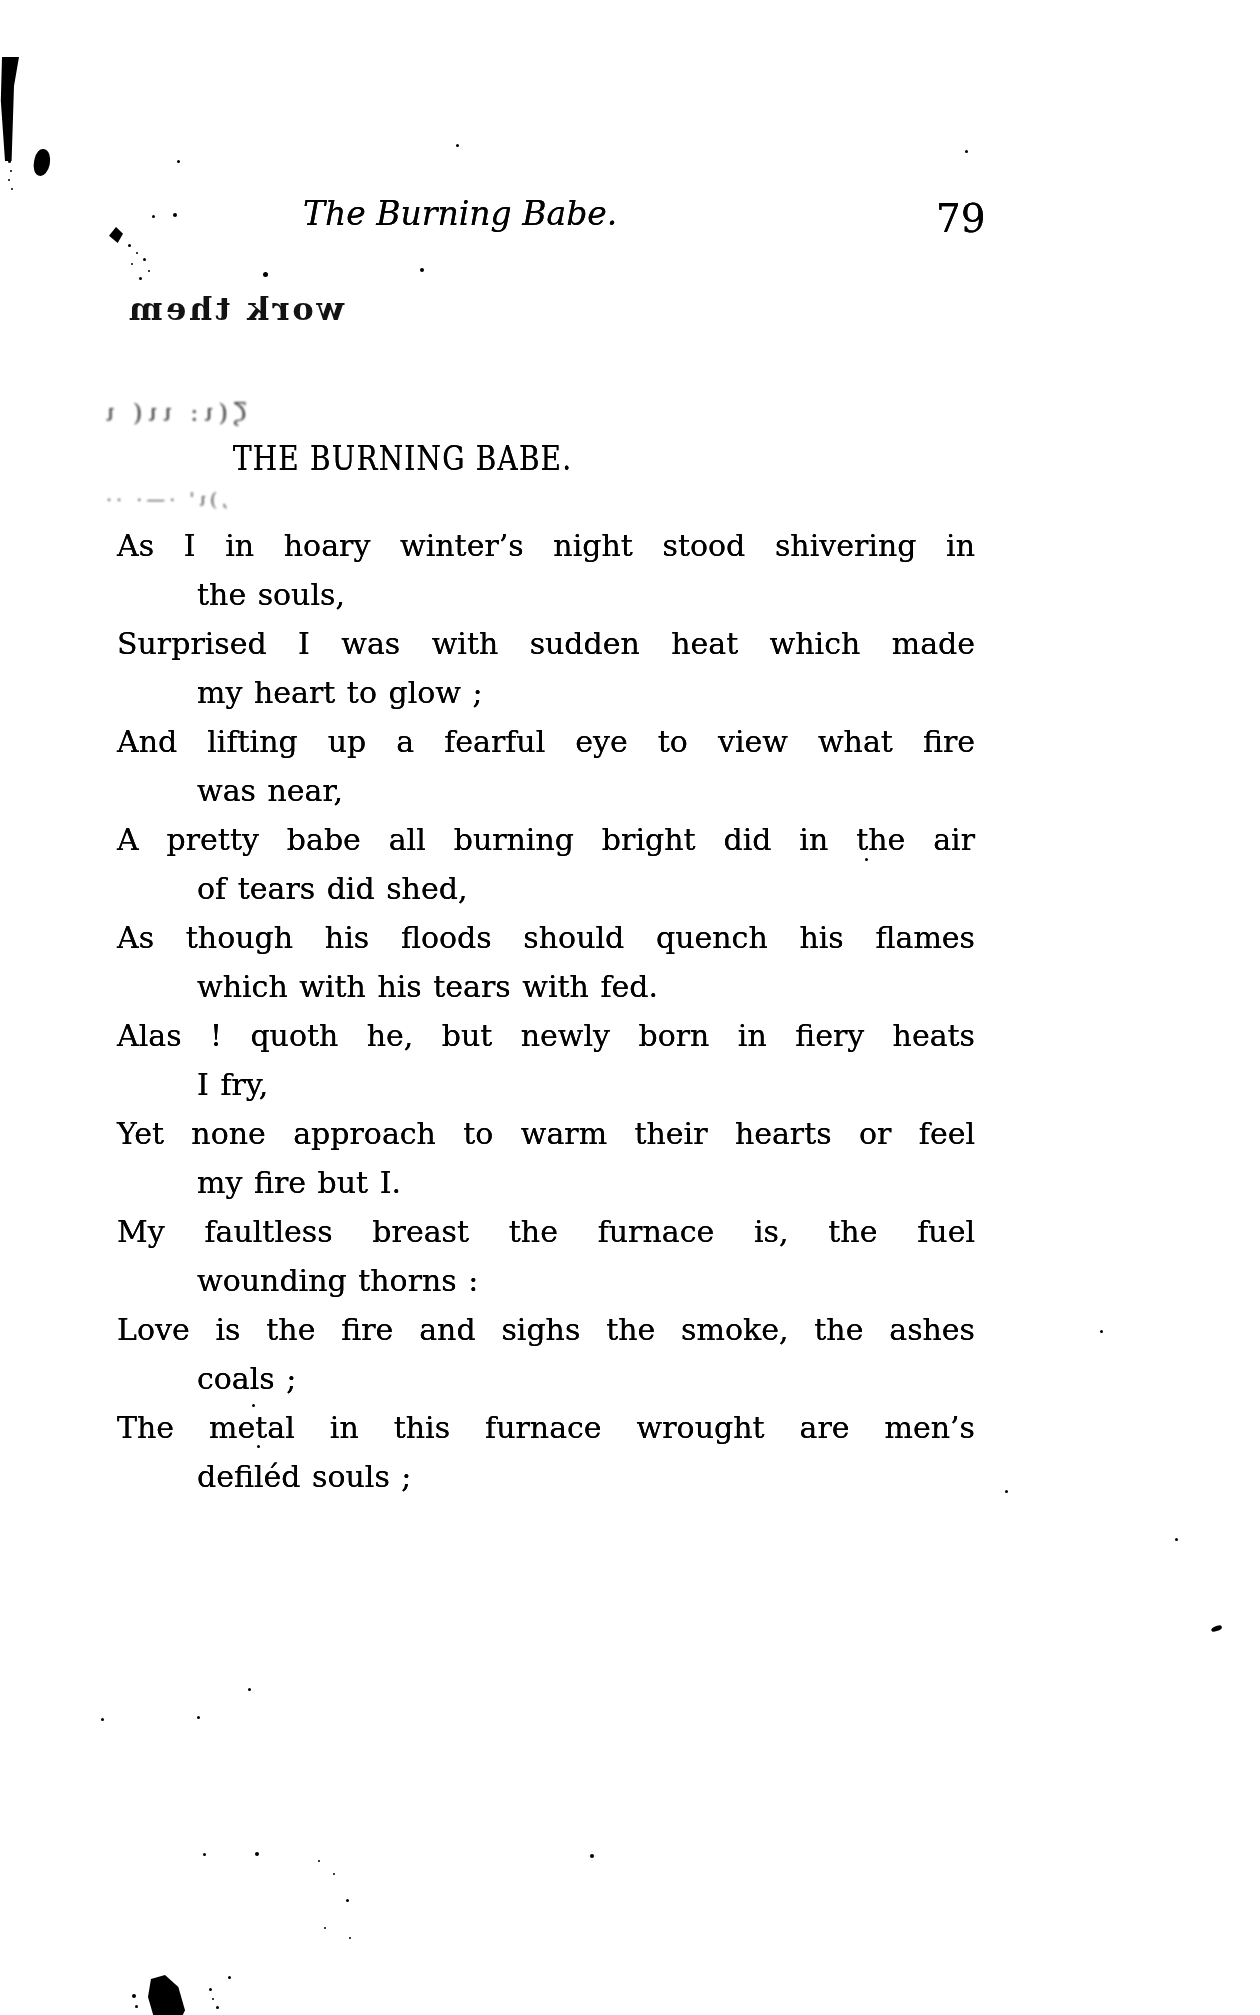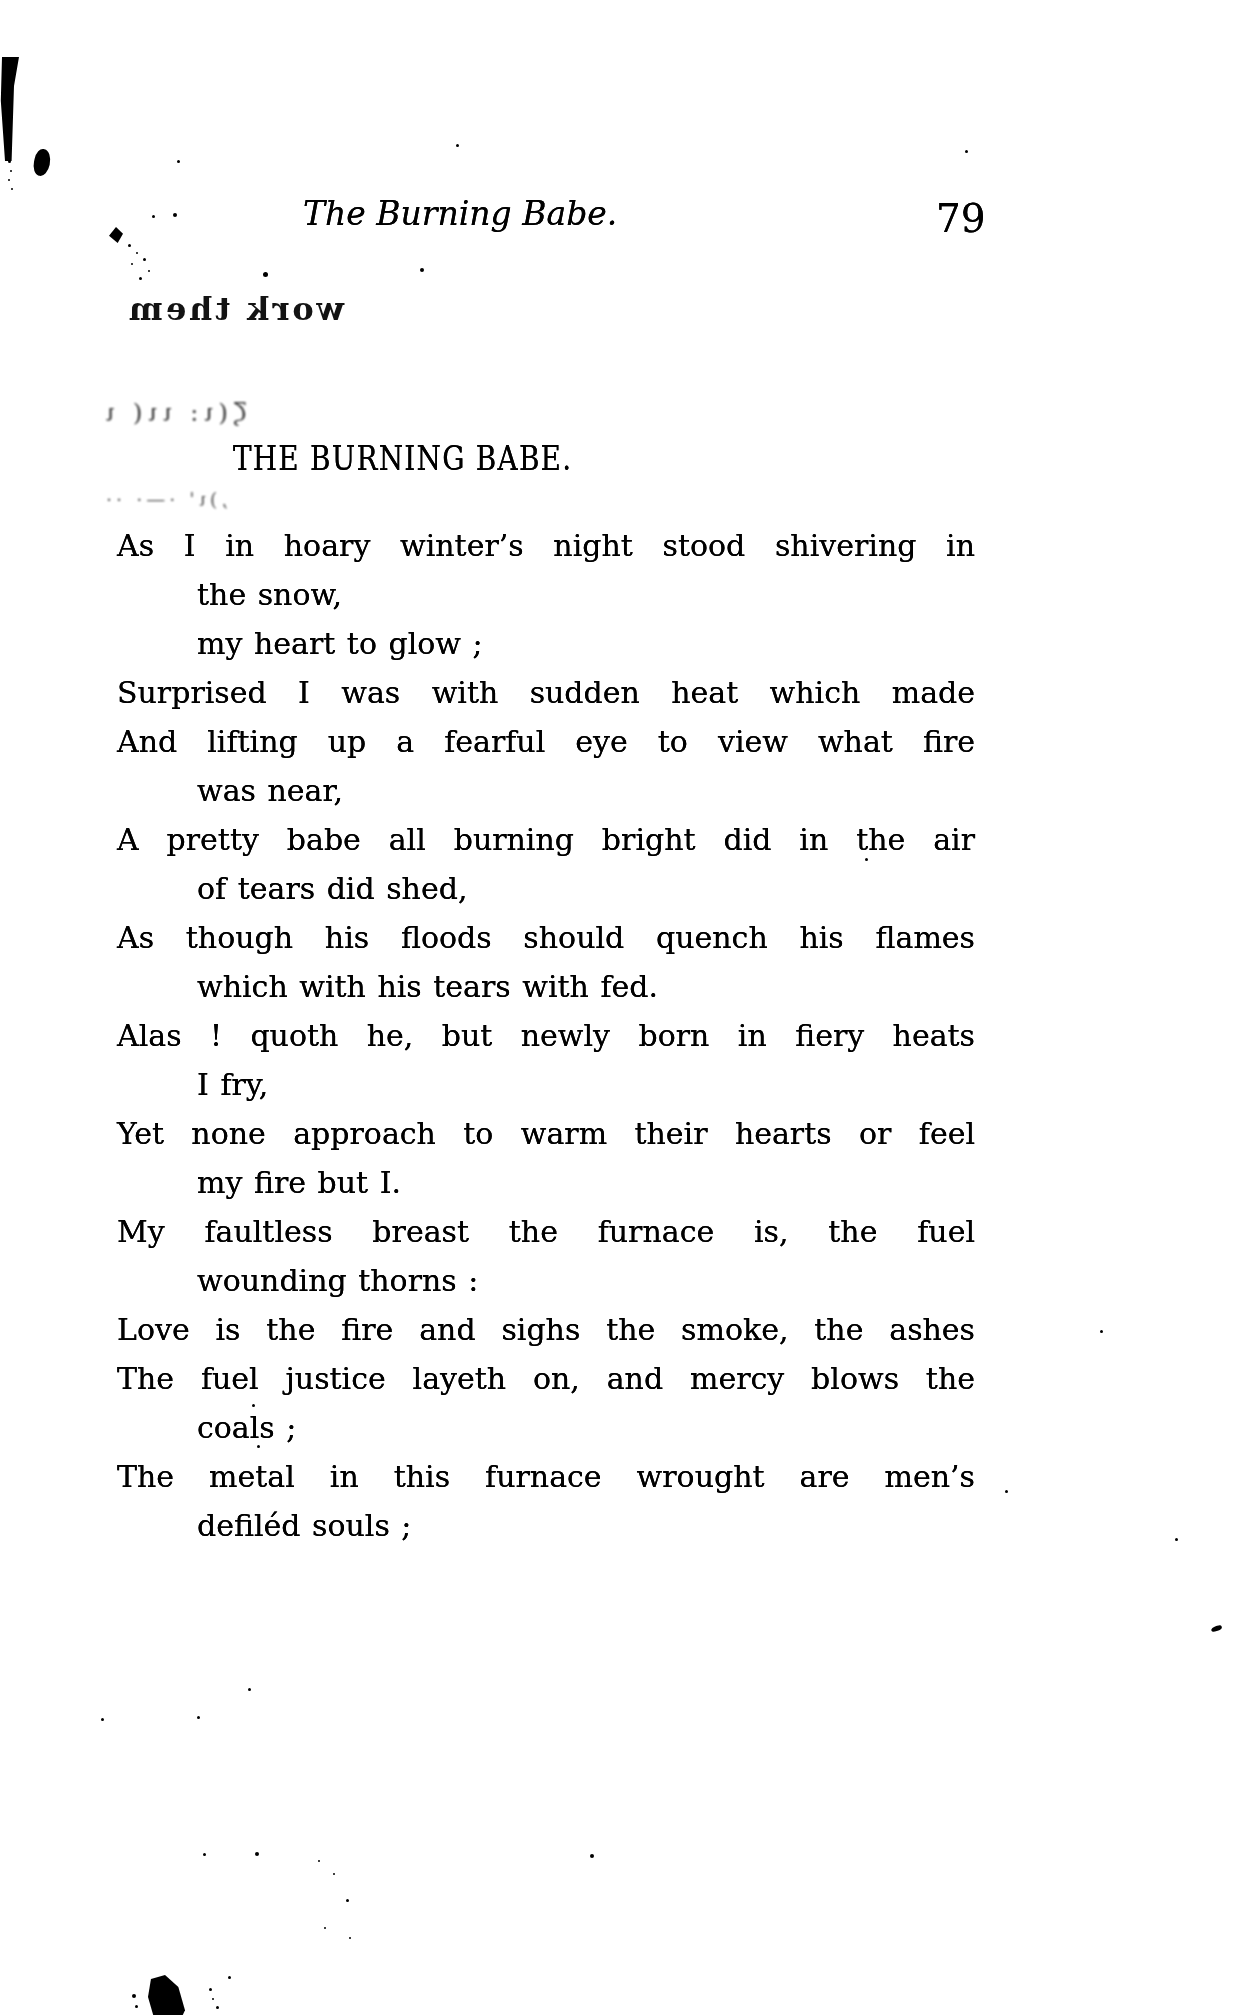--- a/index.html
+++ b/index.html
@@ -98,37 +98,36 @@
   <div class="running-title">The Burning Babe.</div>
   <div class="page-number">79</div>
 
   <div class="mirror frag-top">work them</div>
   <div class="mirror frag-mid">ζ(ι: ιι( ι</div>
   <div class="mirror frag-low">,)ι' ·—· ··</div>
 
   <div class="poem-title">THE BURNING BABE.</div>
   <div class="poem">
       <div class="pline just">As I in hoary winter’s night stood shivering in</div>
-      <div class="pline ind">the snow,</div>
+      <div class="pline ind">the souls,</div>
+      <div class="pline just">Surprised I was with sudden heat which made</div>
       <div class="pline ind">my heart to glow ;</div>
-      <div class="pline just">Surprised I was with sudden heat which made</div>
       <div class="pline just">And lifting up a fearful eye to view what fire</div>
       <div class="pline ind">was near,</div>
       <div class="pline just">A pretty babe all burning bright did in the air</div>
       <div class="pline ind">of tears did shed,</div>
       <div class="pline just">As though his floods should quench his flames</div>
       <div class="pline ind">which with his tears with fed.</div>
       <div class="pline just">Alas ! quoth he, but newly born in fiery heats</div>
       <div class="pline ind">I fry,</div>
       <div class="pline just">Yet none approach to warm their hearts or feel</div>
       <div class="pline ind">my fire but I.</div>
       <div class="pline just">My faultless breast the furnace is, the fuel</div>
       <div class="pline ind">wounding thorns :</div>
       <div class="pline just">Love is the fire and sighs the smoke, the ashes</div>
-      <div class="pline just">The fuel justice layeth on, and mercy blows the</div>
       <div class="pline ind">coals ;</div>
       <div class="pline just">The metal in this furnace wrought are men’s</div>
       <div class="pline ind">defiléd souls ;</div>
     </div>
 
 <div class="speck" style="left: 456px; top: 144px; width: 3px; height: 3px;"></div>
     <div class="speck" style="left: 965px; top: 150px; width: 3px; height: 3px;"></div>
     <div class="speck" style="left: 177px; top: 160px; width: 3px; height: 3px;"></div>
     <div class="speck" style="left: 152px; top: 215px; width: 3px; height: 3px;"></div>
     <div class="speck" style="left: 173px; top: 213px; width: 4px; height: 4px;"></div>

